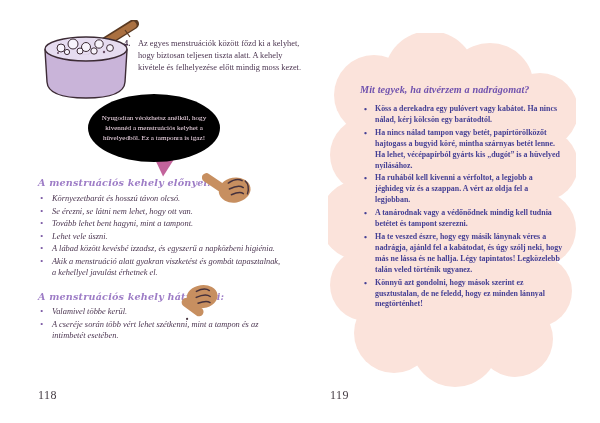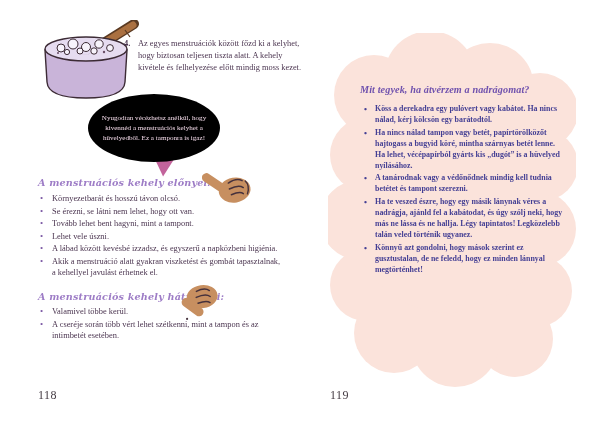--- a/index.html
+++ b/index.html
@@ -29,21 +29,21 @@
     border-top:20px solid #c2639b;transform:rotate(-6deg);
   }
   .script-heading{
     font-family:"DejaVu Serif", serif;font-style:italic;font-weight:bold;
     color:#9d7cc6;font-size:9.6px;letter-spacing:.2px;
   }
   .adv-heading{position:absolute;left:38px;top:177px;width:220px;}
   .dis-heading{position:absolute;left:38px;top:291px;width:220px;}
   .thumb-up-svg{position:absolute;left:202px;top:164px;width:54px;height:46px;}
   .thumb-down-svg{position:absolute;left:176px;top:283px;width:48px;height:40px;}
-  ul.blist{list-style:none;margin:0;padding:0;}
+  ul.blist{list-style:none;margin:0;padding:0;font-style:italic;}
   ul.blist li{
     position:relative;padding-left:14px;margin-bottom:1.5px;
     font-size:8.4px;line-height:1.31;
   }
   ul.blist li::before{
     content:"\2022";position:absolute;left:2px;top:0;
     font-size:9px;color:#7d5ba6;
   }
   .adv-list{position:absolute;left:38px;top:193px;width:244px;}
   .dis-list{position:absolute;left:38px;top:306px;width:244px;}
@@ -164,20 +164,21 @@
       <circle cx="40" cy="122" r="38"></circle>
       <rect x="30" y="58" width="186" height="255"></rect>
       <circle cx="122" cy="180" r="100"></circle>
     </g>
   </svg>
 
   <div class="right-heading">Mit tegyek, ha átvérzem a nadrágomat?</div>
   <ul class="right-list">
     <li>Köss a derekadra egy pulóvert vagy kabátot. Ha nincs nálad, kérj kölcsön egy barátodtól.</li>
     <li>Ha nincs nálad tampon vagy betét, papírtörölközőt hajtogass a bugyid köré, mintha szárnyas betét lenne. Ha lehet, vécépapírból gyárts kis „dugót” is a hüvelyed nyílásához.</li>
+    <li>Ha ruhából kell kivenni a vérfoltot, a legjobb a jéghideg víz és a szappan. A vért az oldja fel a legjobban.</li>
     <li>A tanárodnak vagy a védőnődnek mindig kell tudnia betétet és tampont szerezni.</li>
     <li>Ha te veszed észre, hogy egy másik lánynak véres a nadrágja, ajánld fel a kabátodat, és úgy szólj neki, hogy más ne lássa és ne hallja. Légy tapintatos! Legközelebb talán veled történik ugyanez.</li>
     <li>Könnyű azt gondolni, hogy mások szerint ez gusztustalan, de ne feledd, hogy ez minden lánnyal megtörténhet!</li>
   </ul>
 
   <div class="pagenum pagenum-right">119</div>
 
 </div>
 
 </body></html>

